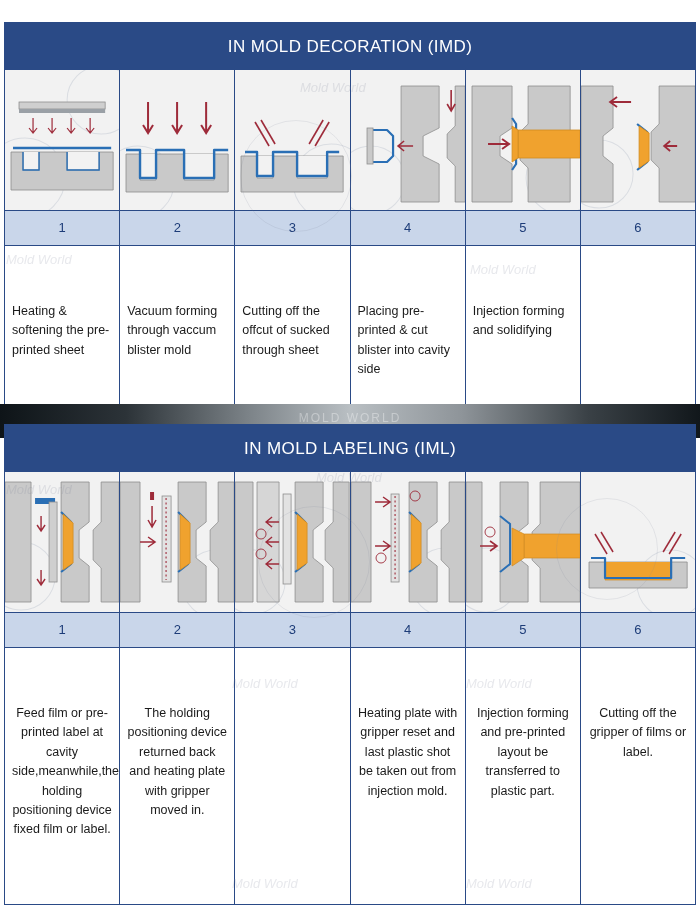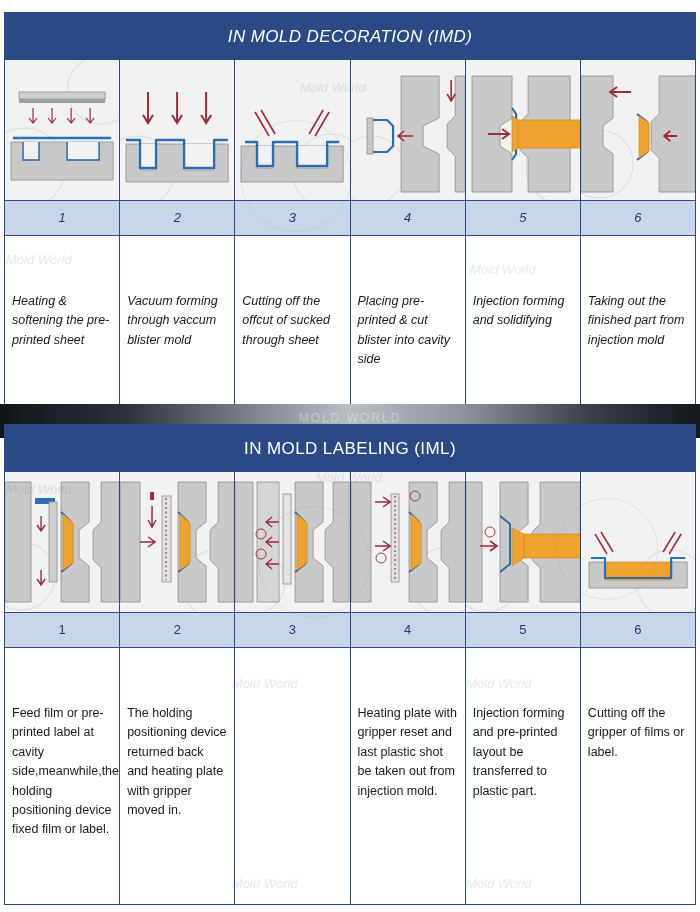--- a/index.html
+++ b/index.html
@@ -76,21 +76,21 @@
   }
   .desc {
     padding: 8px 7px 10px 7px;
     font-size: 12.5px;
     line-height: 1.55;
     color: #1a1a1a;
     flex: 1 1 auto;
     margin-top: 48px;
   }
   .desc-imd { min-height: 122px; }
-  .desc-iml { min-height: 190px; }
+  .desc-iml { min-height: 190px; text-align: center; }
 
   
   .band {
     position: absolute;
     left: 0;
     width: 700px;
     height: 34px;
     background: linear-gradient(90deg,#0e1418 0%, #2c3338 18%, #7e858a 36%, #b9bfc3 50%, #8e9499 66%, #3a4146 84%, #11171b 100%);
   }
   .band-text {
@@ -122,21 +122,21 @@
   }
 
   
   .fig-svg { display: block; width: 100%; height: 100%; }
 </style>
 </head>
 <body>
 
 <div class="page">
 
-  <div class="panel" style="top:12px;font-style:italic;">
+  <div class="panel" style="top:22px;">
     <div class="panel-title">IN MOLD DECORATION (IMD)</div>
 
     <div class="steps">
 
       <div class="step">
         <div class="figure">
           <svg class="fig-svg" viewBox="0 0 114 140" preserveAspectRatio="none">
             <rect x="0" y="0" width="114" height="140" fill="#f2f2f2"></rect>
             <circle cx="20" cy="108" r="40" fill="none" stroke="#dadde2" stroke-width="1"></circle>
             <circle cx="96" cy="30" r="34" fill="none" stroke="#dadde2" stroke-width="1"></circle>
@@ -269,21 +269,20 @@
 
             <path d="M78 16 L114 16 L114 132 L78 132 L78 98 L70 90 L70 62 L78 54 Z" fill="#c9c9c9" stroke="#8e8e8e" stroke-width="0.8"></path>
 
             <g stroke="#9e2b3a" stroke-width="1.8" fill="none">
               <path d="M50 32 L30 32 M36 27 L29 32 L36 37"></path>
               <path d="M96 76 L84 76 M89 71 L83 76 L89 81"></path>
             </g>
           </svg>
         </div>
         <div class="num">6</div>
-        <div class="desc desc-imd">Taking out the finished part from injection mold</div>
       </div>
 
     </div>
   </div>
 
   <div class="wm" style="left:6px; top:252px;">Mold World</div>
   <div class="wm" style="left:300px; top:80px;">Mold World</div>
   <div class="wm" style="left:470px; top:262px;">Mold World</div>
   <div class="wm-ring" style="left:240px; top:120px; width:110px; height:110px;"></div>
 

